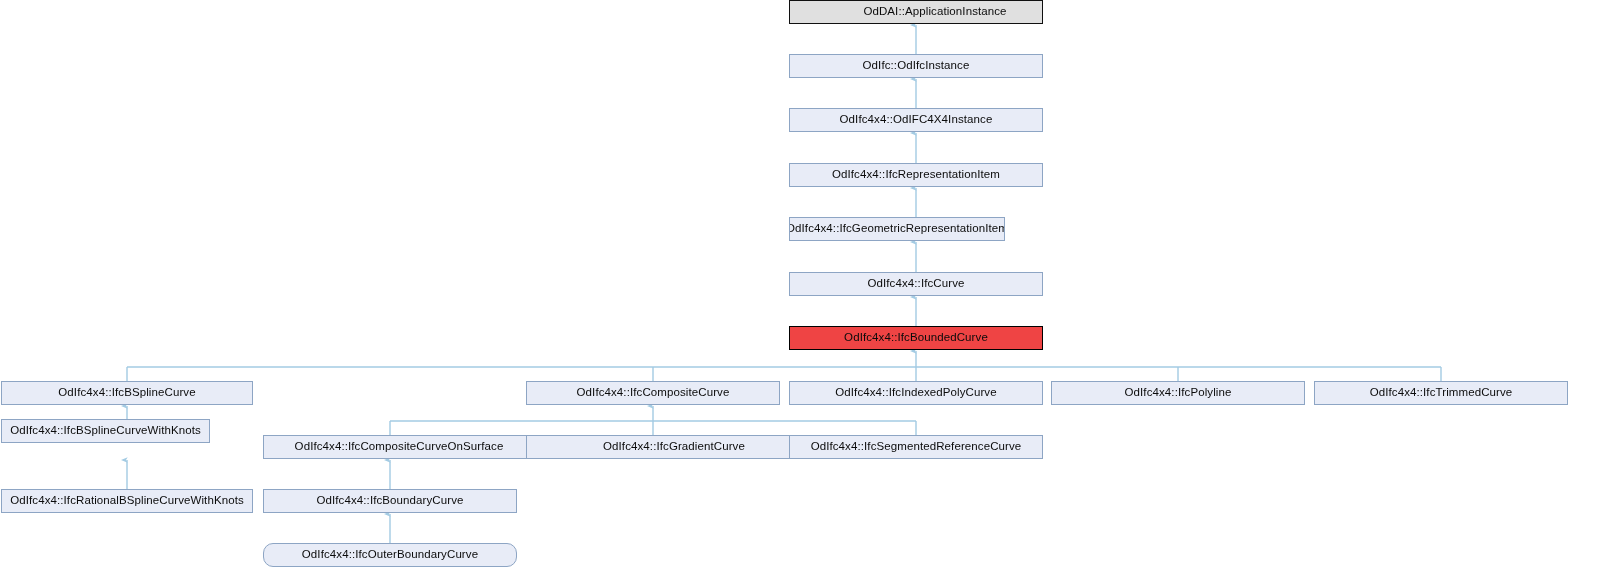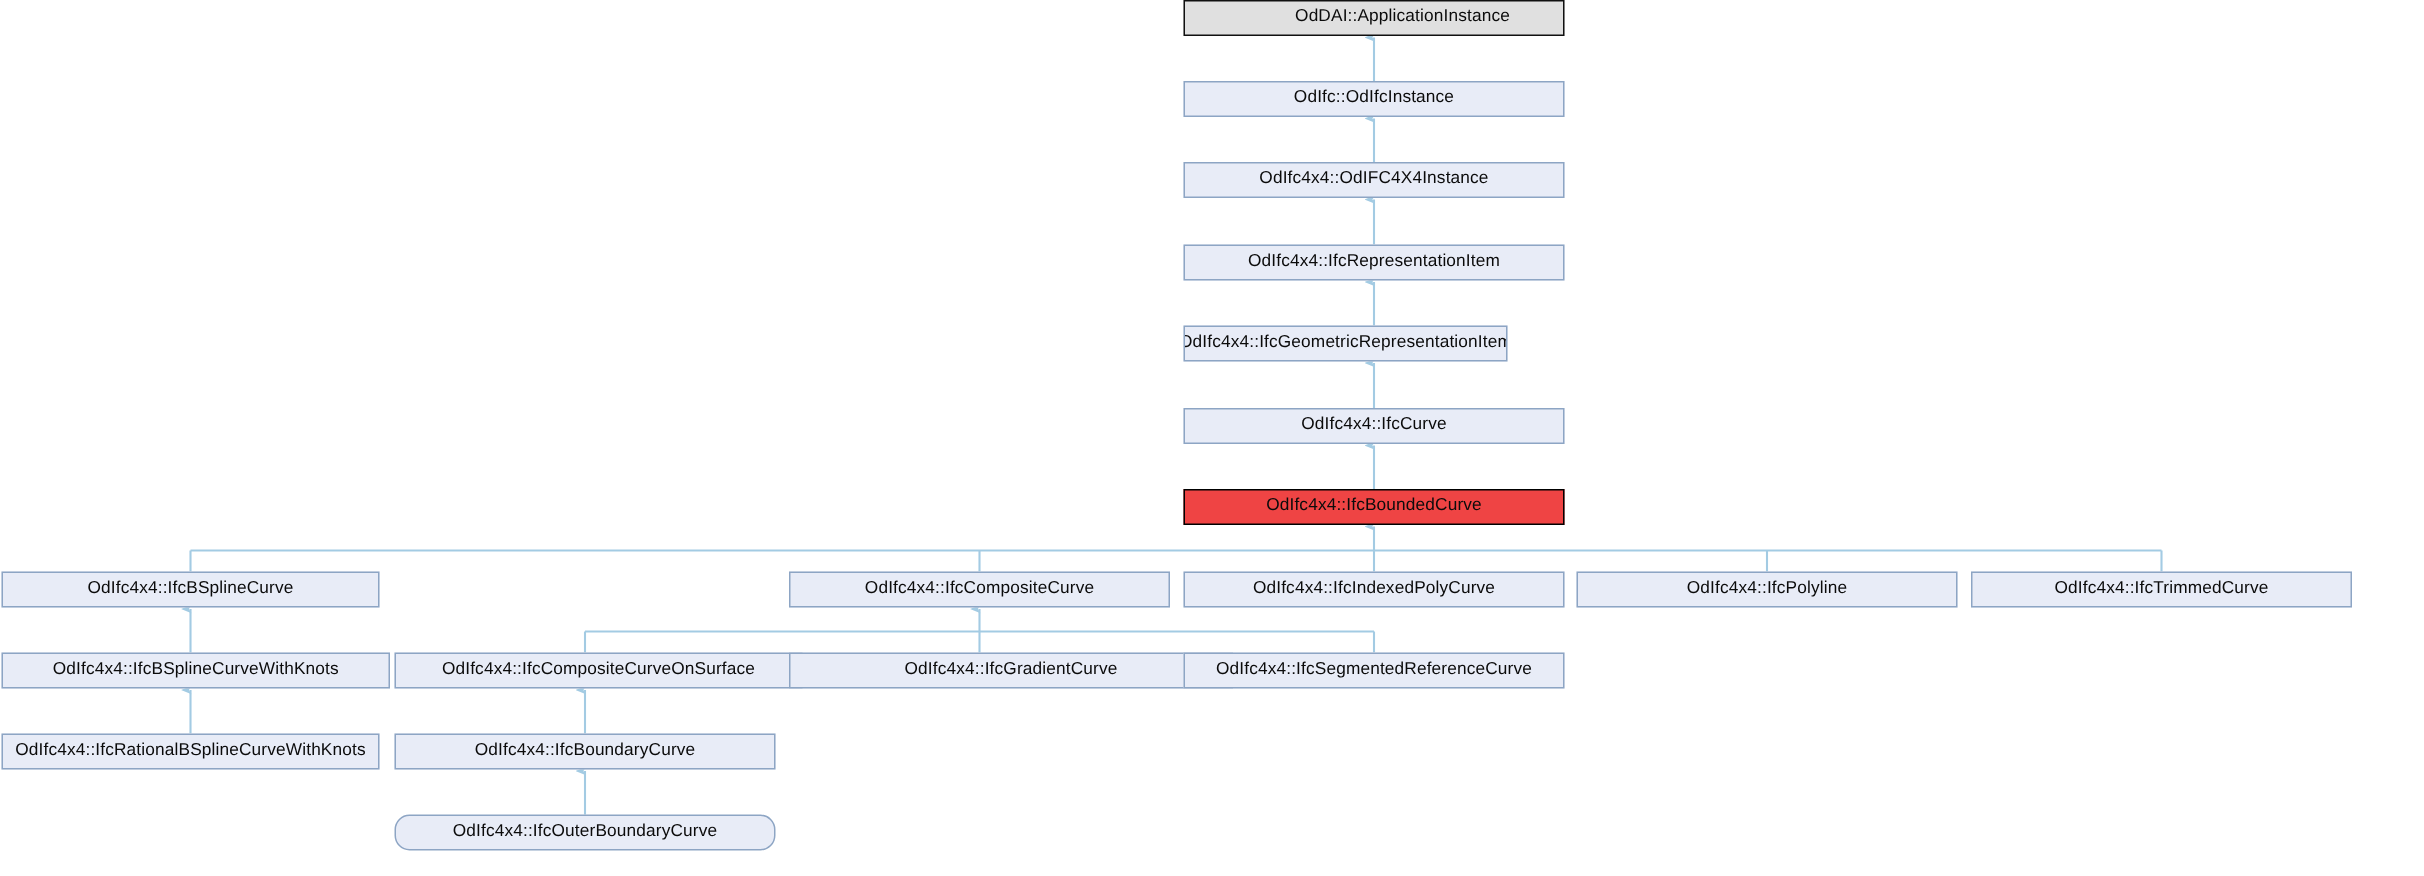--- a/index.html
+++ b/index.html
@@ -102,21 +102,21 @@
       </div>
       <div class="node normal" style="left: 789px; top: 381px; width: 254px;">
         <span>OdIfc4x4::IfcIndexedPolyCurve</span>
       </div>
       <div class="node normal" style="left: 1051px; top: 381px; width: 254px;">
         <span>OdIfc4x4::IfcPolyline</span>
       </div>
       <div class="node normal" style="left: 1314px; top: 381px; width: 254px;">
         <span>OdIfc4x4::IfcTrimmedCurve</span>
       </div>
-      <div class="node normal" style="left: 1px; top: 435px; width: 259px;">
+      <div class="node normal" style="left: 1px; top: 419px; width: 209px;">
         <span>OdIfc4x4::IfcBSplineCurveWithKnots</span>
       </div>
       <div class="node normal" style="left: 263px; top: 435px; width: 272px;">
         <span>OdIfc4x4::IfcCompositeCurveOnSurface</span>
       </div>
       <div class="node normal" style="left: 526px; top: 435px; width: 296px;">
         <span>OdIfc4x4::IfcGradientCurve</span>
       </div>
       <div class="node normal" style="left: 789px; top: 435px; width: 254px;">
         <span>OdIfc4x4::IfcSegmentedReferenceCurve</span>

